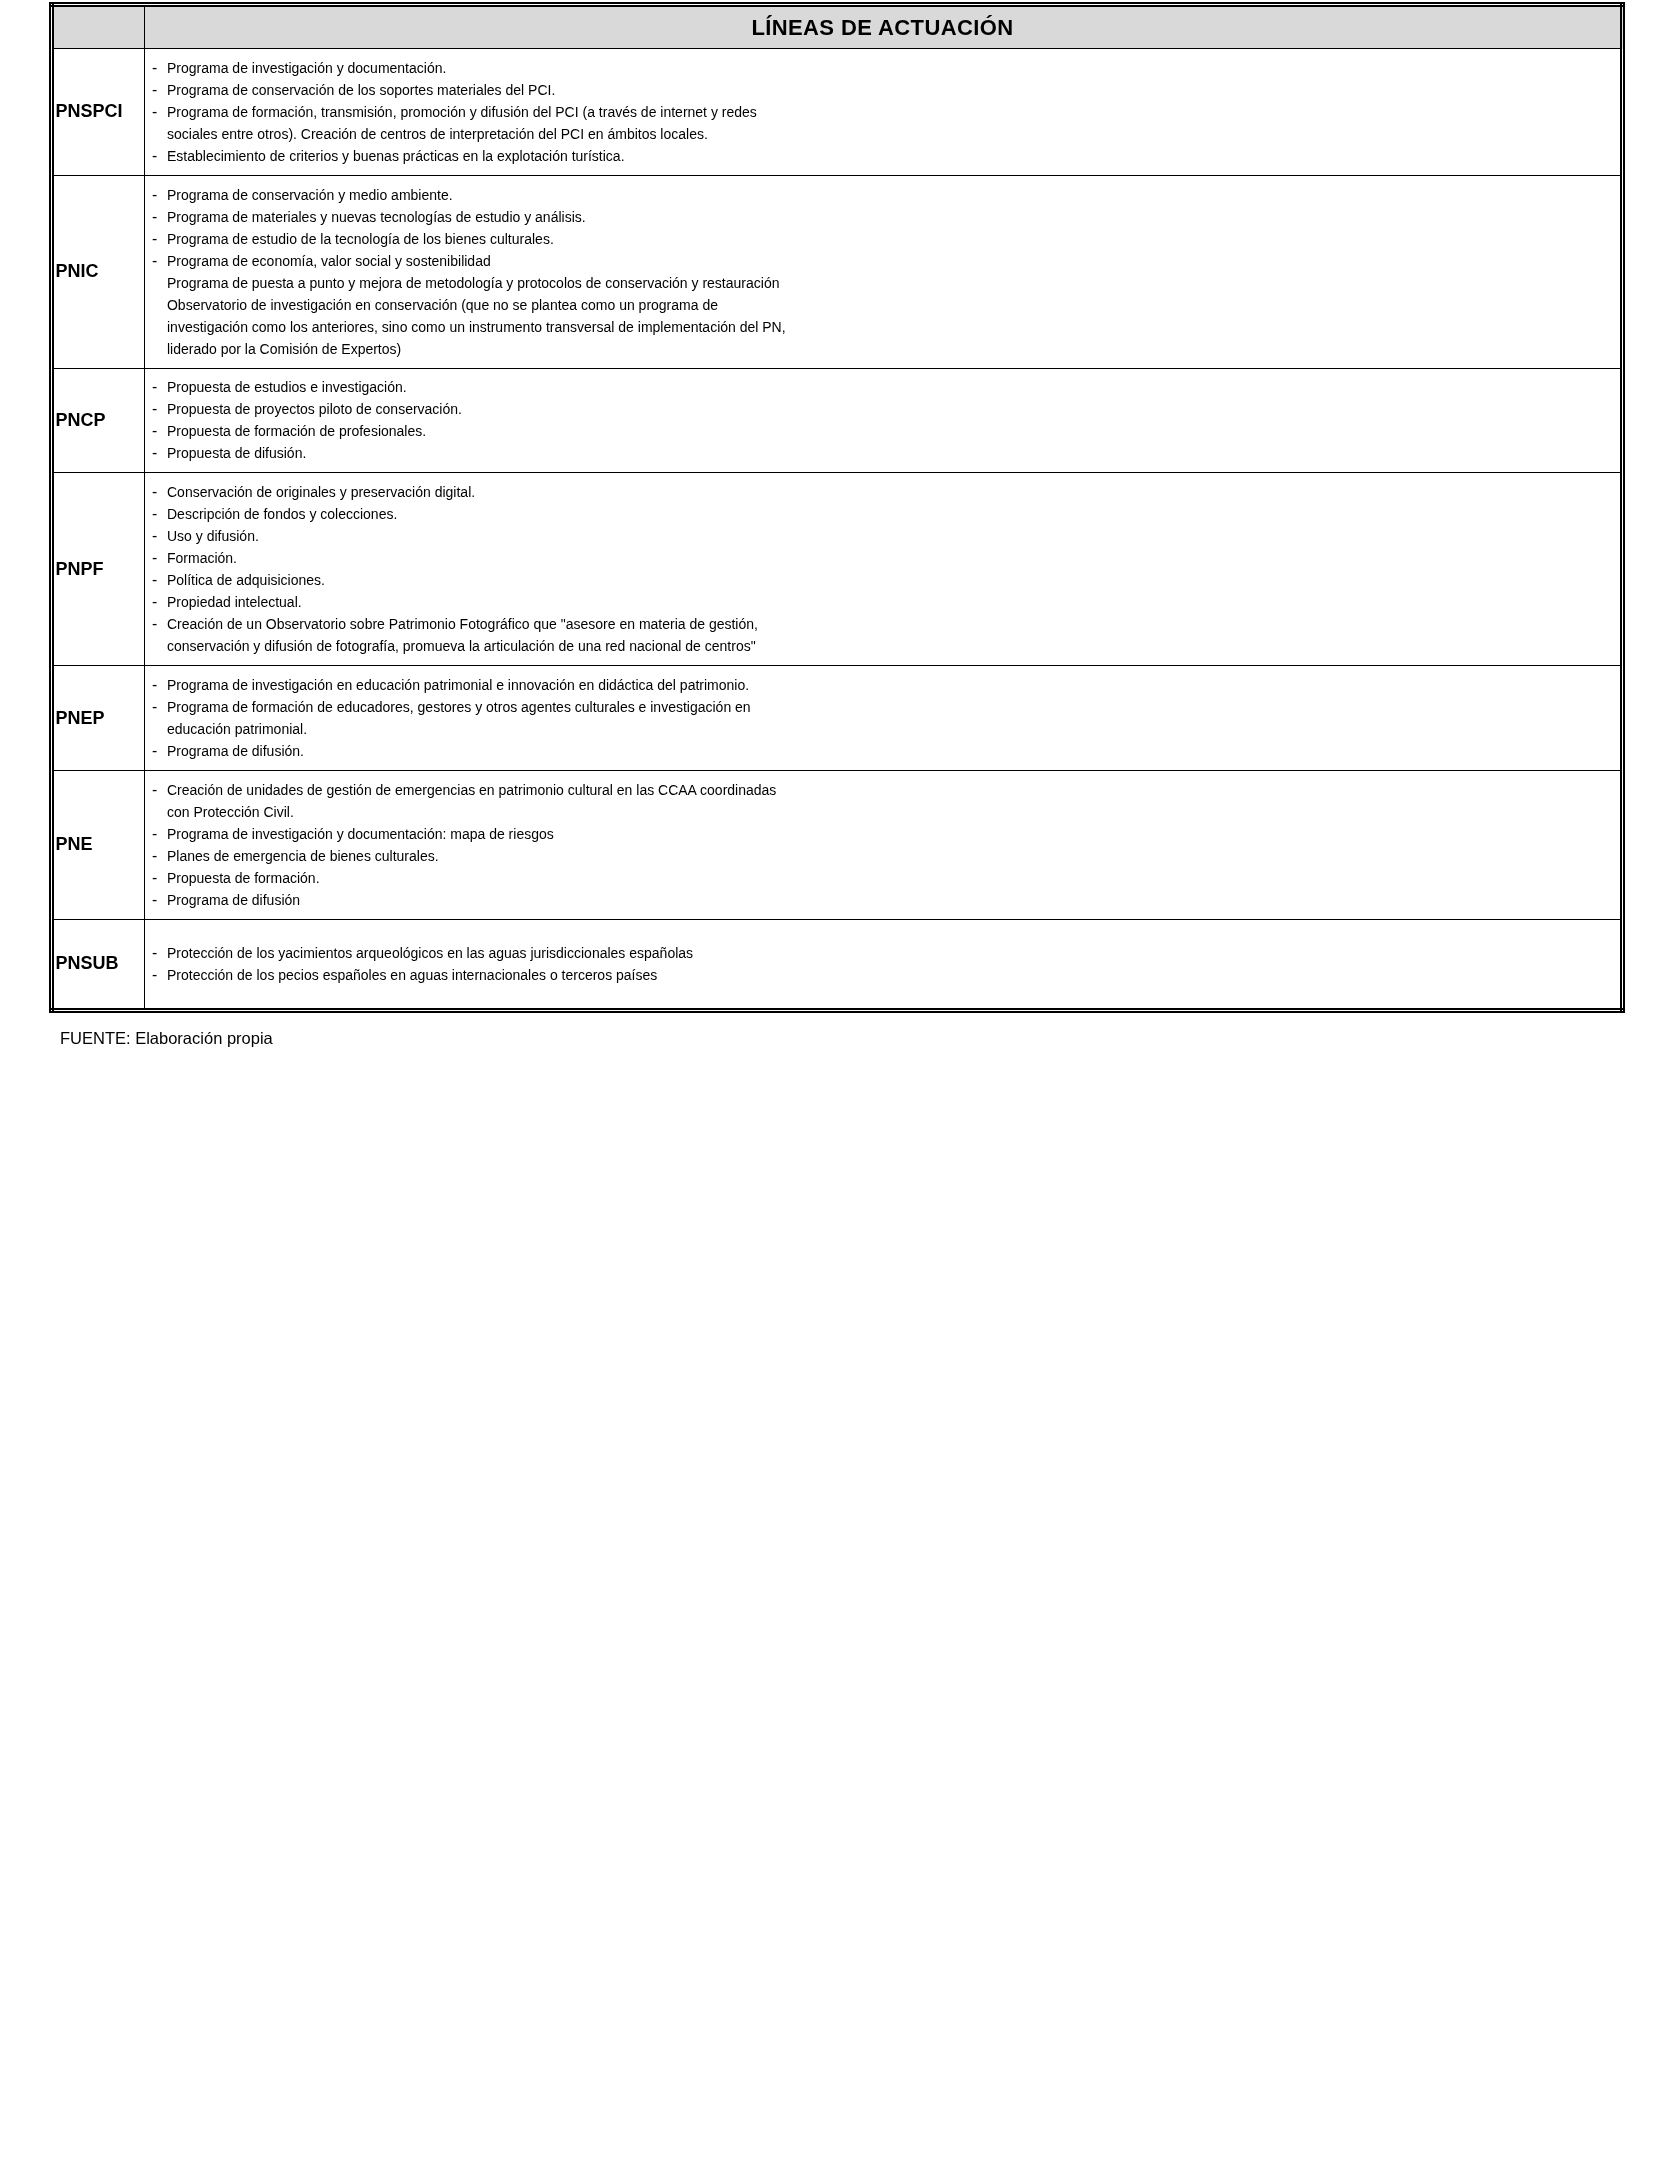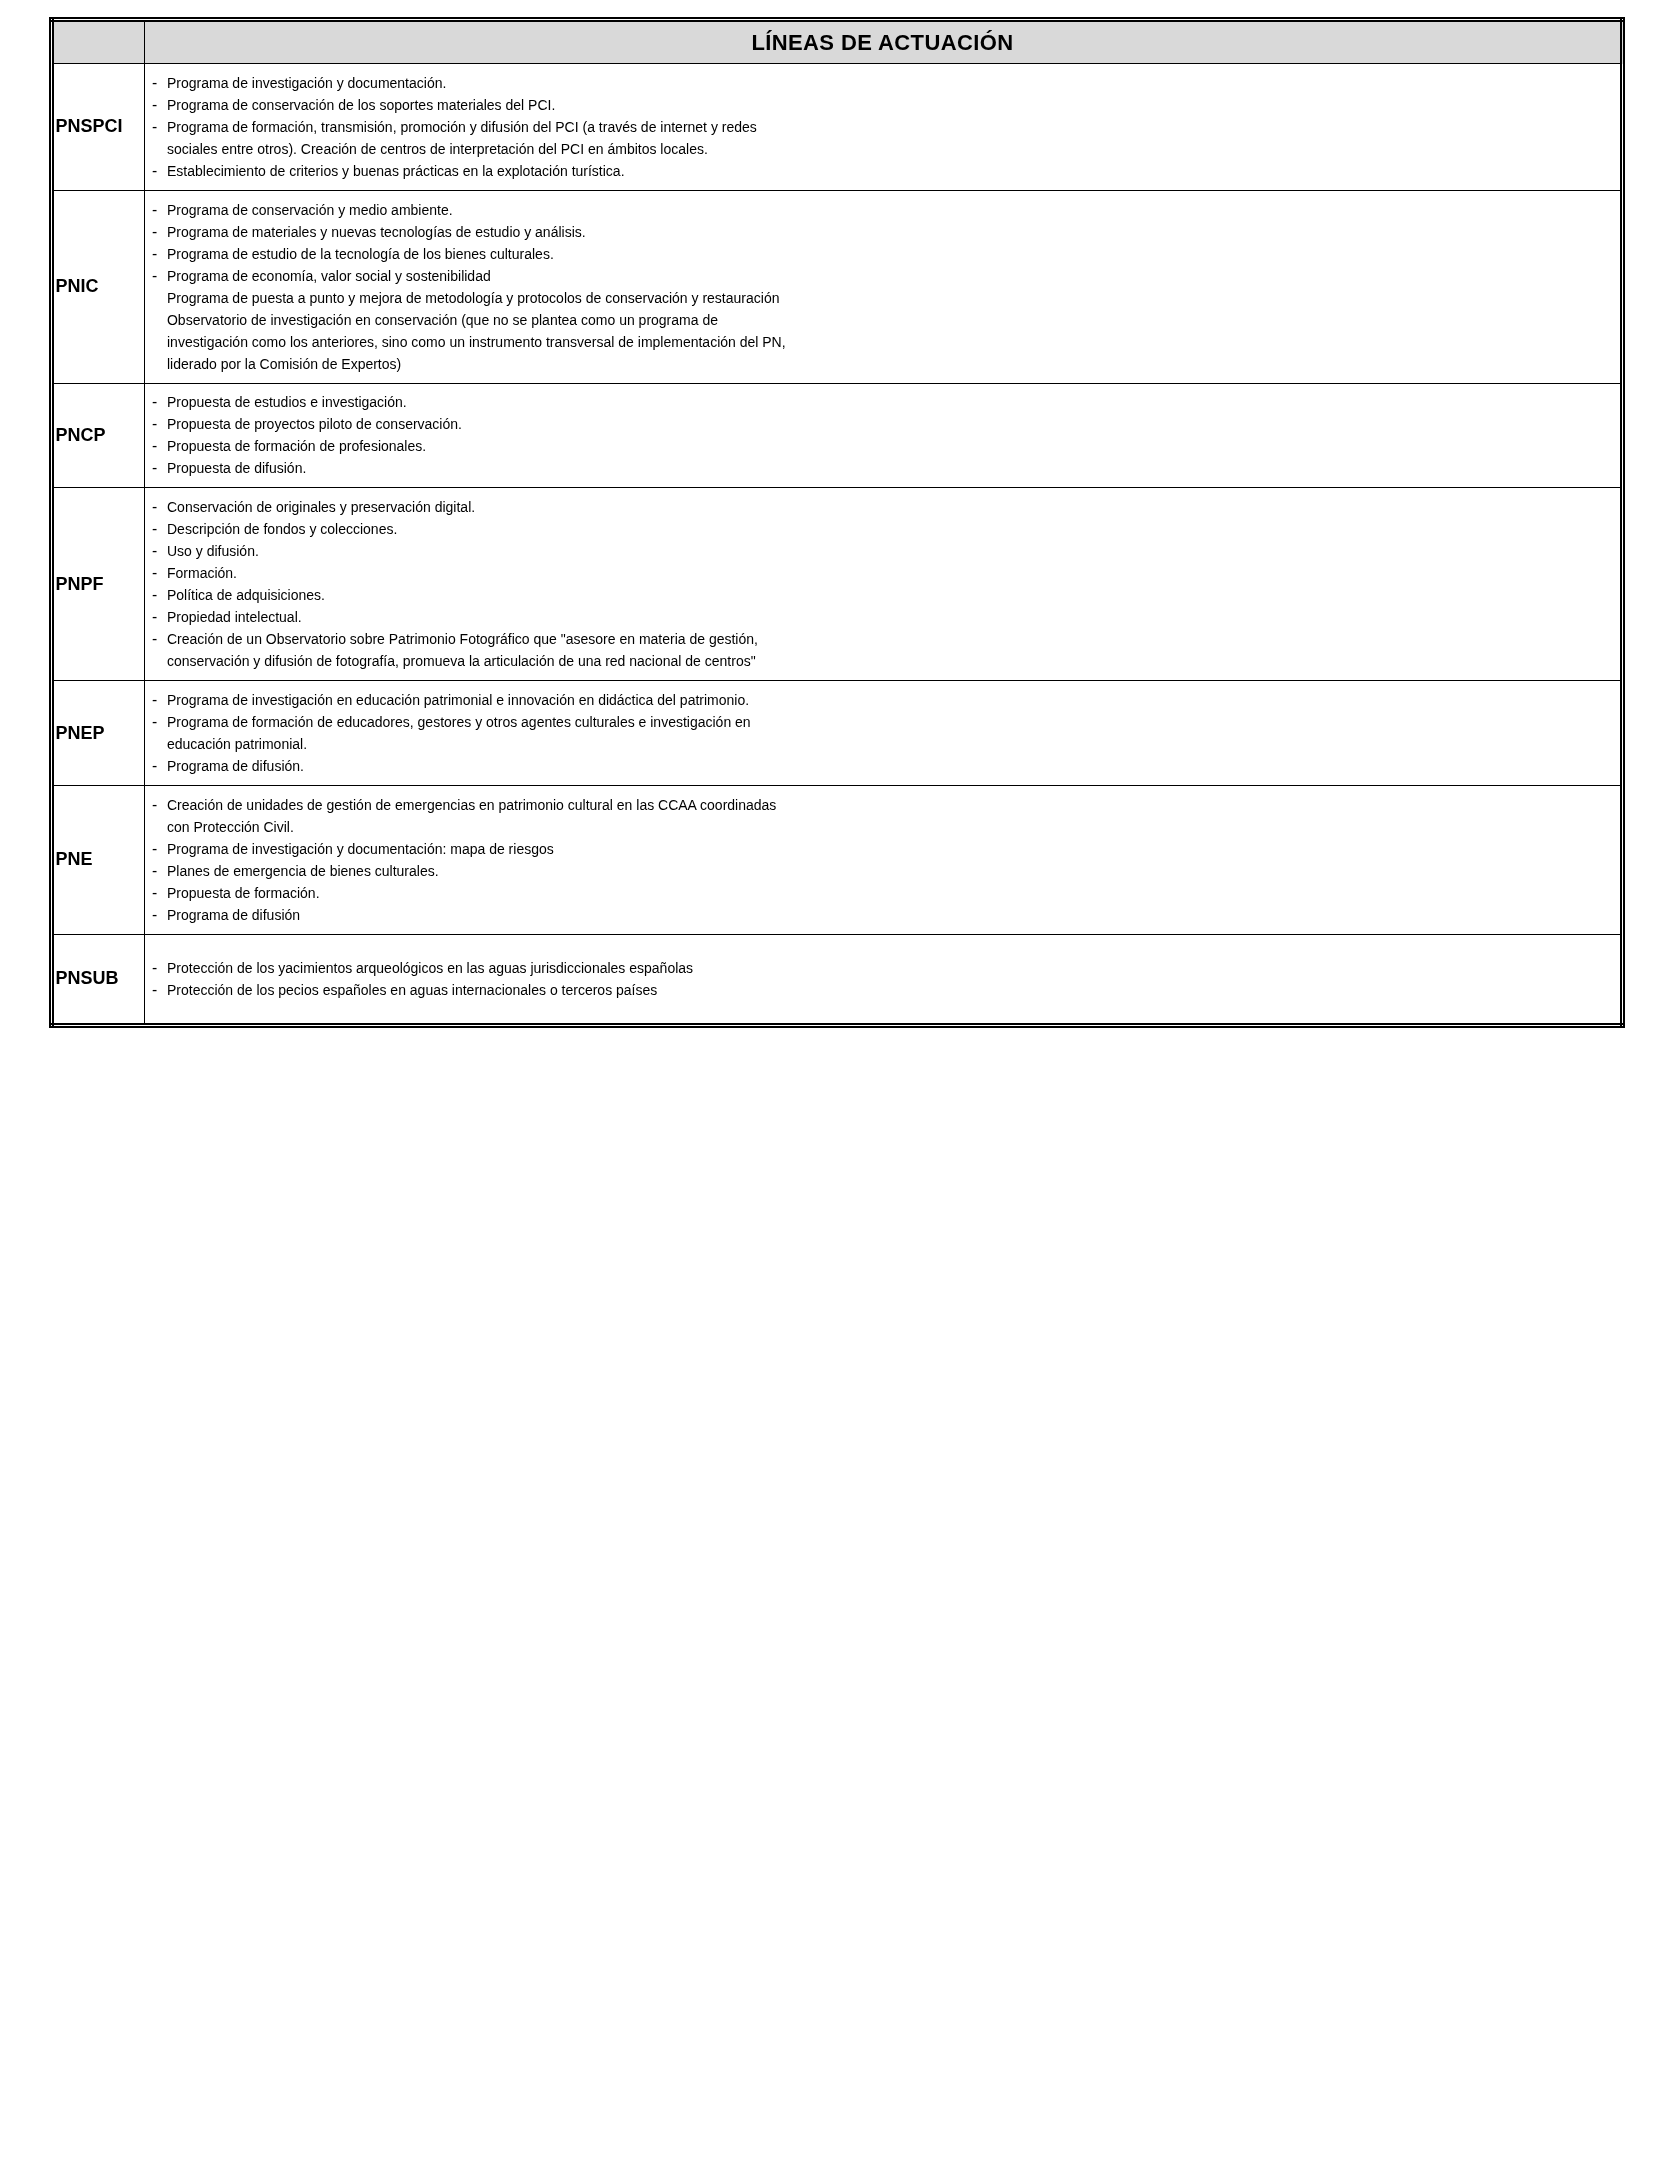--- a/index.html
+++ b/index.html
@@ -9,21 +9,21 @@
     color: #000000;
   }
   body {
     width: 1672px;
     height: 2183px;
     overflow: hidden;
   }
   .page {
     width: 1672px;
     height: 2183px;
-    padding: 17px 47px 0 49px;
+    padding: 2px 47px 0 49px;
     background: #ffffff;
   }
   table.lineas {
     border-collapse: collapse;
     width: 1576px;
     table-layout: fixed;
     border: 5.5px double #000000;
   }
   table.lineas th,
   table.lineas td {
@@ -253,15 +253,16 @@
             </div>
             <div class="bullet">
               <span class="dash">-</span>
               <span class="btext">Protección de los pecios españoles en aguas internacionales o terceros países</span>
             </div>
           </td>
         </tr>
       </tbody>
   </table>
 
+  <div class="fuente">FUENTE: Elaboración propia</div>
 
 </div>
 
 
 </body></html>

